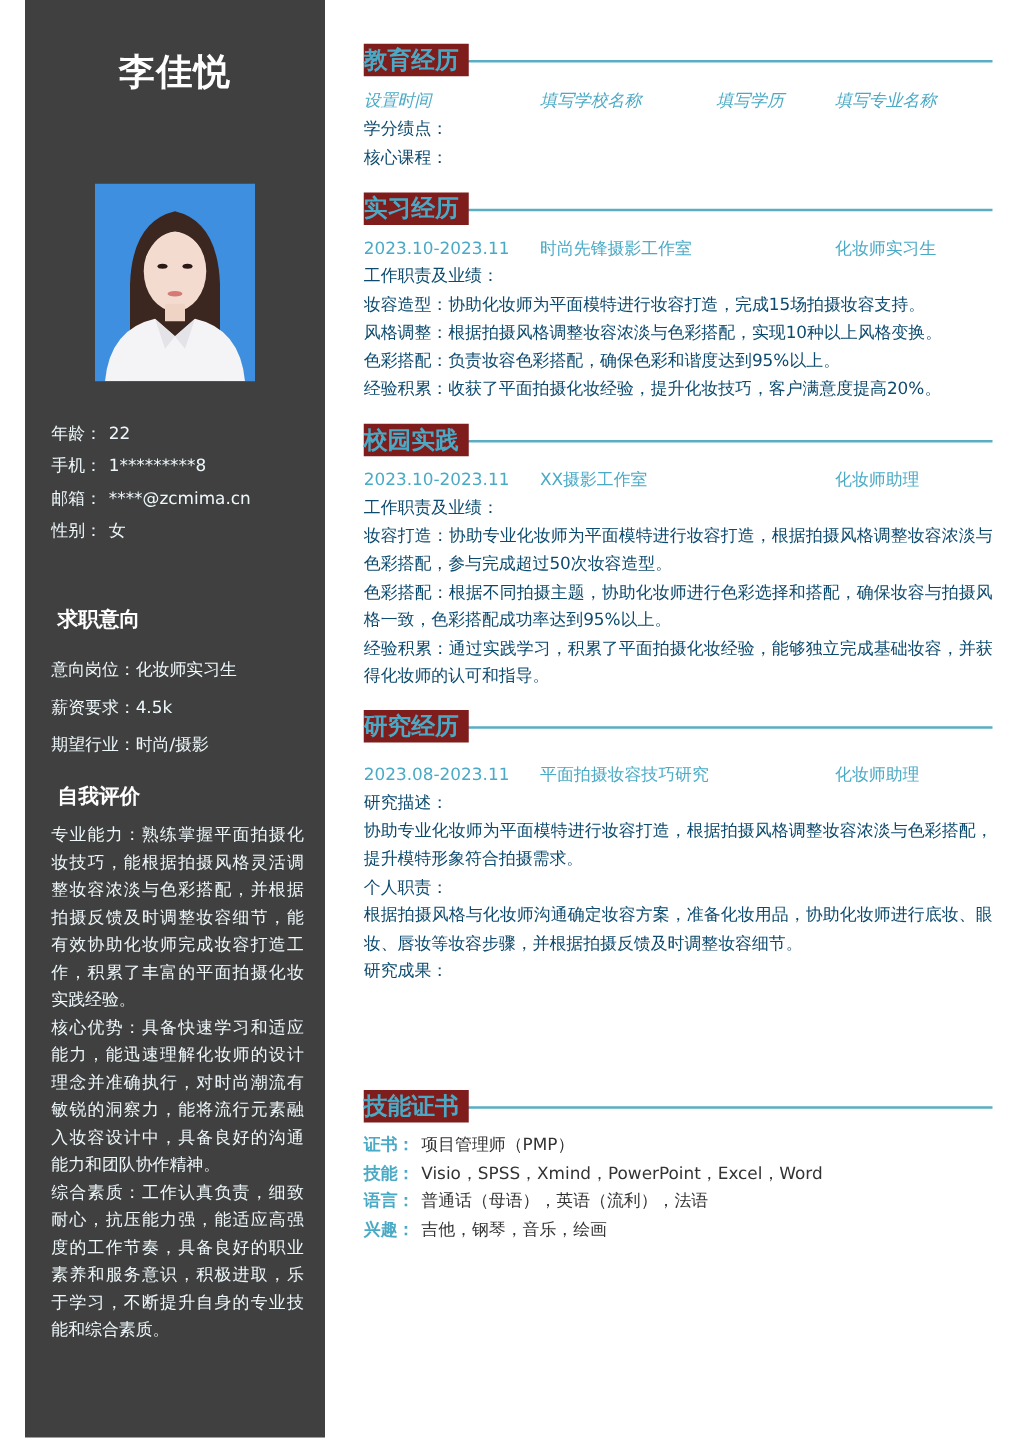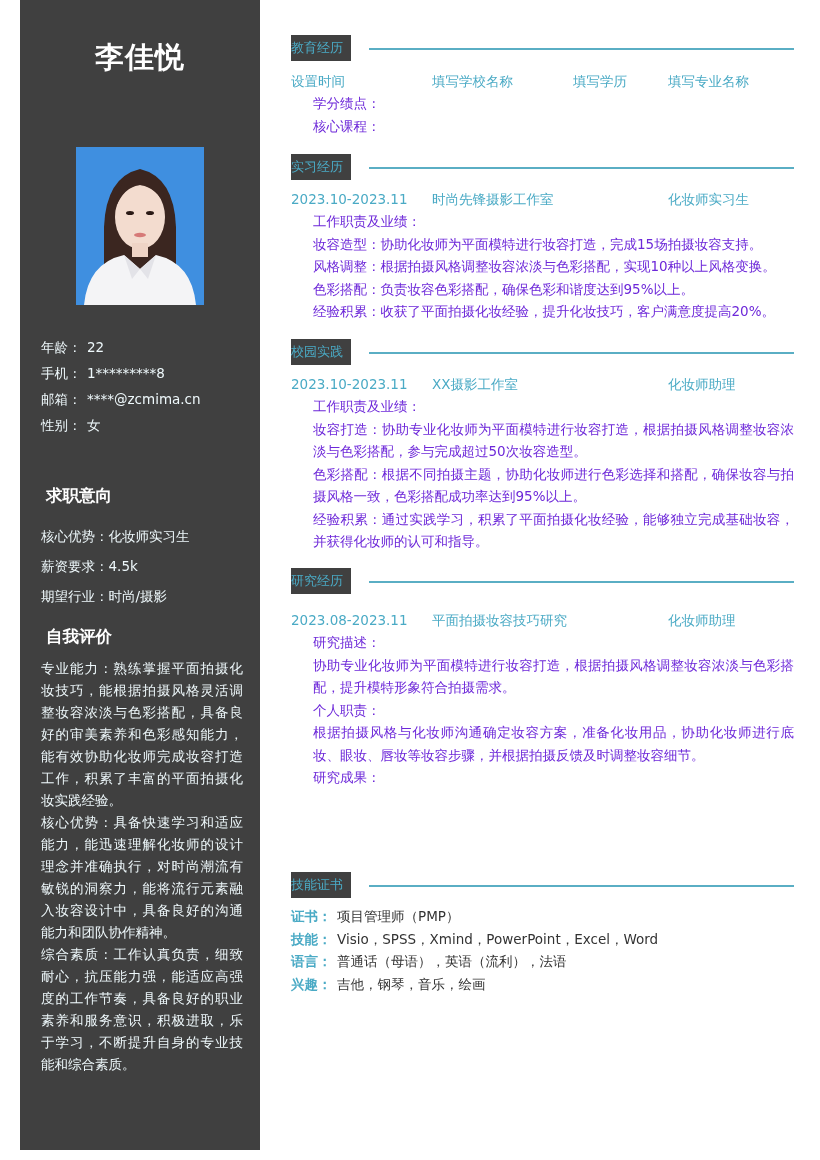--- a/index.html
+++ b/index.html
@@ -32,29 +32,29 @@
 
   .eval-text {
     position: absolute; left: 21px; top: 657px; width: 202px;
     font-size: 13.5px; line-height: 22px; color: #eef8fb; text-align: justify;
   }
 
   .main { position: absolute; left: 291px; top: 0; width: 503px; }
   .section { position: absolute; left: 0; width: 503px; }
   .sec-head { position: relative; height: 26px; }
   .sec-title {
-    position: absolute; left: 0; top: 0; font-size: 13px; font-weight: normal; color: #4aaac5;
-    line-height: 26px; background: #404040; padding-right: 8px;
+    position: absolute; left: 0; top: 0; font-size: 19px; font-weight: bold; color: #4aaac5;
+    line-height: 26px; background: #7f1d1d; padding-right: 8px;
   }
   .sec-line {
     position: absolute; left: 78px; right: 0; top: 13px; height: 2px; background: #5aaec4;
   }
   .meta-row { position: relative; height: 22px; font-size: 13.5px; color: #4aaac5; line-height: 22px; white-space: nowrap; }
   .meta-row span { position: absolute; top: 0; }
-  .body-text { font-size: 13.5px; line-height: 22.5px; color: #6d28d9; text-align: justify; margin-left: 22px; }
+  .body-text { font-size: 13.5px; line-height: 22.5px; color: #0c4a6e; text-align: justify; }
 
   .skill-row { font-size: 13.5px; line-height: 22.5px; color: #333333; white-space: nowrap; }
   .skill-row .lbl { color: #4aaac5; font-weight: bold; display: inline-block; width: 46px; }
 </style>
 </head>
 <body>
 
 <div class="sidebar">
   <div class="name">李佳悦</div>
 
@@ -84,46 +84,46 @@
       <span class="lbl">邮箱：</span><span>****@zcmima.cn</span>
     </div>
     <div class="info-row">
       <span class="lbl">性别：</span><span>女</span>
     </div>
   </div>
 
   <div class="side-heading" style="top:485px;">求职意向</div>
   <div class="intent-list">
     <div class="intent-row">
-      <span>核心优势：</span><span>化妆师实习生</span>
+      <span>意向岗位：</span><span>化妆师实习生</span>
     </div>
     <div class="intent-row">
       <span>薪资要求：</span><span>4.5k</span>
     </div>
     <div class="intent-row">
       <span>期望行业：</span><span>时尚/摄影</span>
     </div>
   </div>
 
   <div class="side-heading" style="top:626px;">自我评价</div>
   <div class="eval-text">
-    <p>专业能力：熟练掌握平面拍摄化妆技巧，能根据拍摄风格灵活调整妆容浓淡与色彩搭配，具备良好的审美素养和色彩感知能力，能有效协助化妆师完成妆容打造工作，积累了丰富的平面拍摄化妆实践经验。</p>
+    <p>专业能力：熟练掌握平面拍摄化妆技巧，能根据拍摄风格灵活调整妆容浓淡与色彩搭配，并根据拍摄反馈及时调整妆容细节，能有效协助化妆师完成妆容打造工作，积累了丰富的平面拍摄化妆实践经验。</p>
     <p>核心优势：具备快速学习和适应能力，能迅速理解化妆师的设计理念并准确执行，对时尚潮流有敏锐的洞察力，能将流行元素融入妆容设计中，具备良好的沟通能力和团队协作精神。</p>
     <p>综合素质：工作认真负责，细致耐心，抗压能力强，能适应高强度的工作节奏，具备良好的职业素养和服务意识，积极进取，乐于学习，不断提升自身的专业技能和综合素质。</p>
   </div>
 </div>
 
 <div class="main">
 
   <div class="section" style="top:35px;">
     <div class="sec-head">
       <div class="sec-line"></div>
       <div class="sec-title">教育经历</div>
     </div>
-    <div class="meta-row" style="margin-top:9px;">
+    <div class="meta-row" style="margin-top:9px;font-style:italic;">
       <span style="left:0;">设置时间</span>
       <span style="left:141px;">填写学校名称</span>
       <span style="left:282px;">填写学历</span>
       <span style="left:377px;">填写专业名称</span>
     </div>
     <div class="body-text">学分绩点：</div>
     <div class="body-text">核心课程：</div>
   </div>
 
   <div class="section" style="top:154px;">

